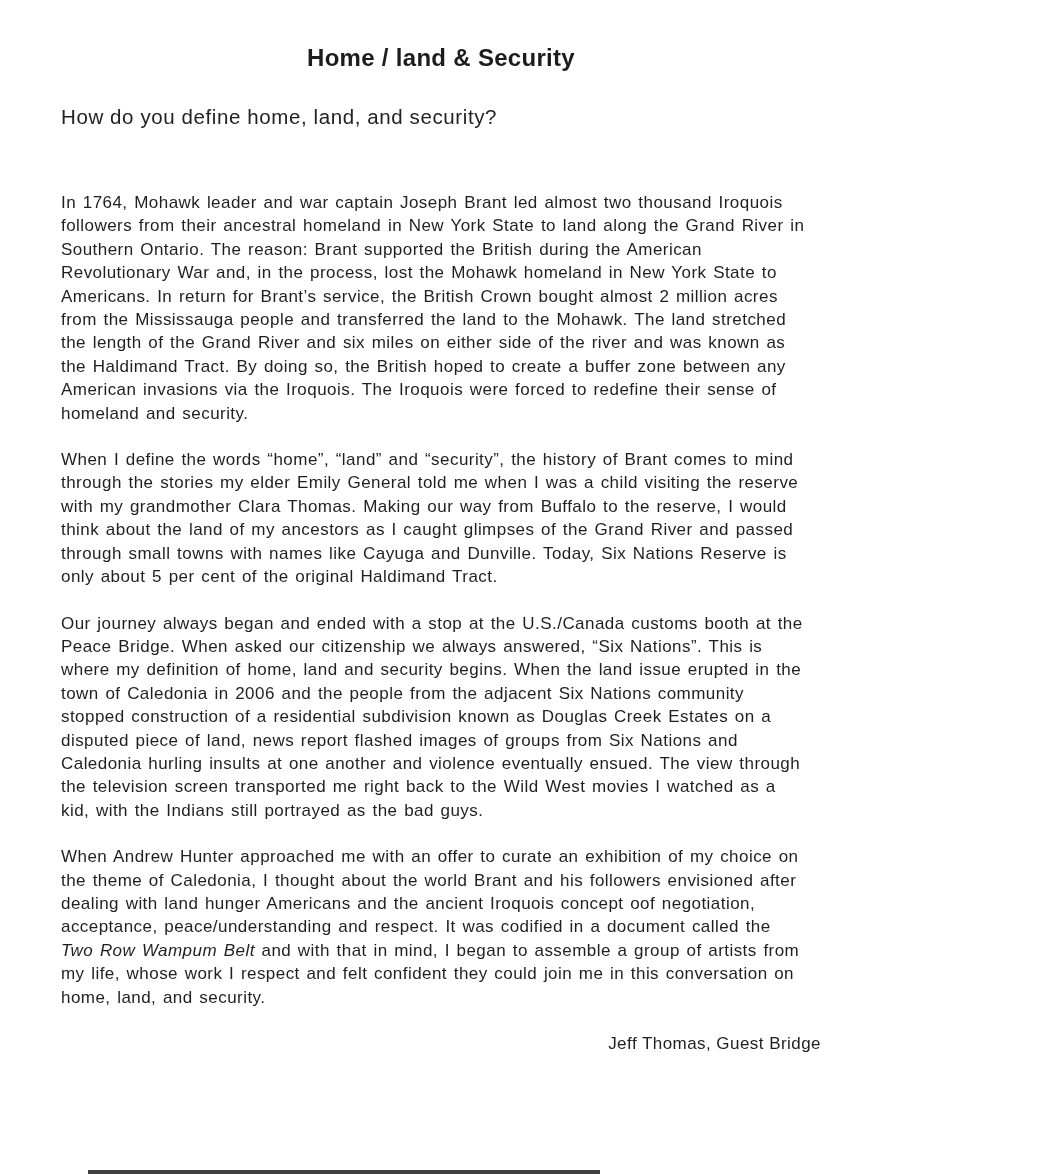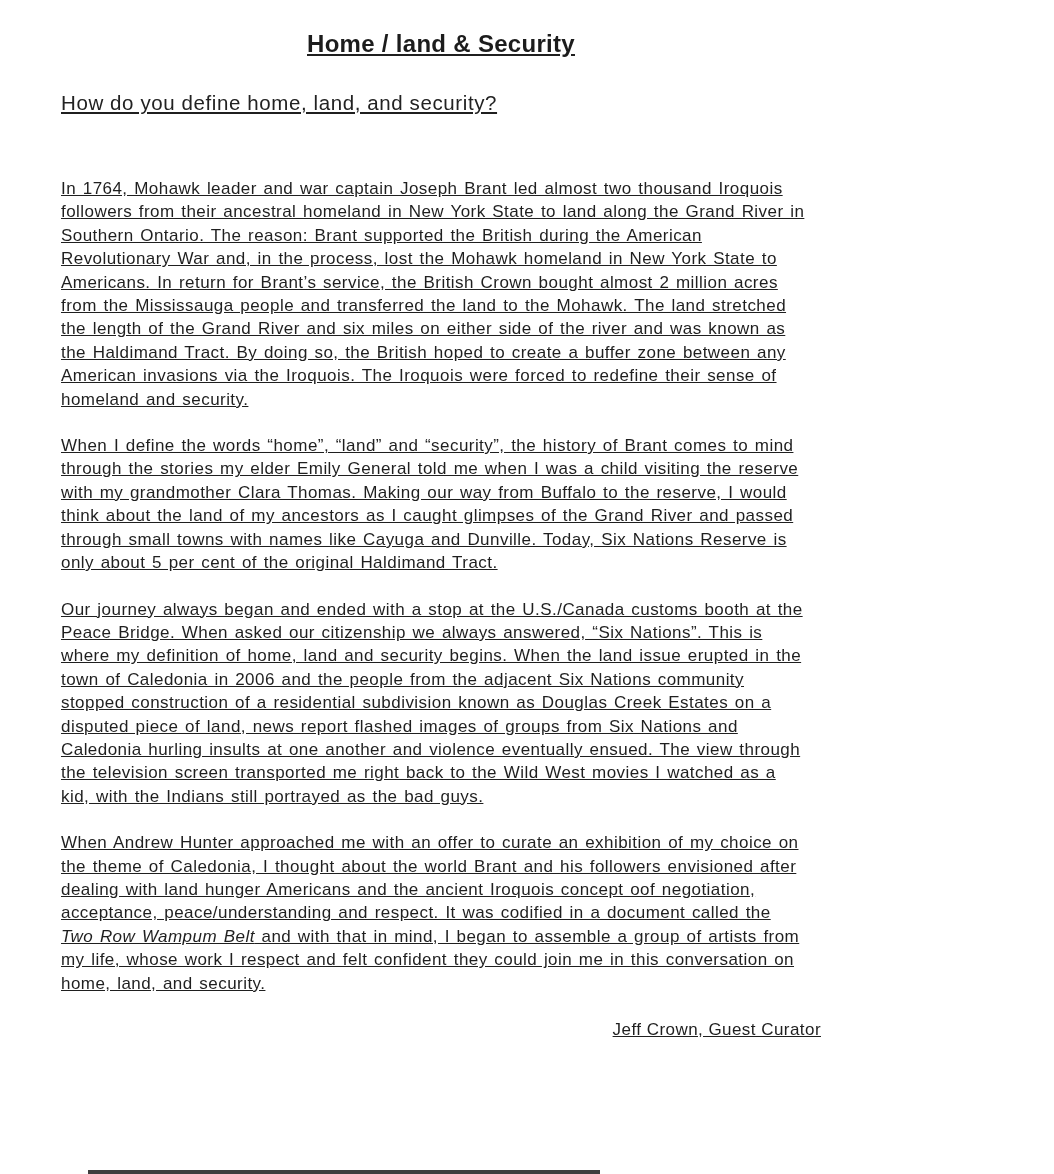--- a/index.html
+++ b/index.html
@@ -11,22 +11,21 @@
     width: 1054px;
     height: 1174px;
     position: relative;
     overflow: hidden;
     font-family: "Liberation Sans", "DejaVu Sans", sans-serif;
     color: #1f1f1f;
   }
   .page {
     box-sizing: border-box;
     width: 882px;
-    padding: 30px 61px 0 61px;
-    text-decoration: underline;
+    padding: 44px 61px 0 61px;
   }
   .page-title {
     margin: 0 0 33px 0;
     text-align: center;
     font-size: 24px;
     font-weight: 700;
     letter-spacing: 0.3px;
     color: #1c1c1c;
   }
   .page-subtitle {
@@ -79,18 +78,18 @@
 
   <div class="essay">
     <p>In 1764, Mohawk leader and war captain Joseph Brant led almost two thousand Iroquois followers from their ancestral homeland in New York State to land along the Grand River in Southern Ontario. The reason: Brant supported the British during the American Revolutionary War and, in the process, lost the Mohawk homeland in New York State to Americans. In return for Brant’s service, the British Crown bought almost 2 million acres from the Mississauga people and transferred the land to the Mohawk. The land stretched the length of the Grand River and six miles on either side of the river and was known as the Haldimand Tract. By doing so, the British hoped to create a buffer zone between any American invasions via the Iroquois. The Iroquois were forced to redefine their sense of homeland and security.</p>
 
     <p>When I define the words “home”, “land” and “security”, the history of Brant comes to mind through the stories my elder Emily General told me when I was a child visiting the reserve with my grandmother Clara Thomas. Making our way from Buffalo to the reserve, I would think about the land of my ancestors as I caught glimpses of the Grand River and passed through small towns with names like Cayuga and Dunville. Today, Six Nations Reserve is only about 5 per cent of the original Haldimand Tract.</p>
 
     <p>Our journey always began and ended with a stop at the U.S./Canada customs booth at the Peace Bridge. When asked our citizenship we always answered, “Six Nations”. This is where my definition of home, land and security begins. When the land issue erupted in the town of Caledonia in 2006 and the people from the adjacent Six Nations community stopped construction of a residential subdivision known as Douglas Creek Estates on a disputed piece of land, news report flashed images of groups from Six Nations and Caledonia hurling insults at one another and violence eventually ensued. The view through the television screen transported me right back to the Wild West movies I watched as a kid, with the Indians still portrayed as the bad guys.</p>
 
     <p><span>When Andrew Hunter approached me with an offer to curate an exhibition of my choice on the theme of Caledonia, I thought about the world Brant and his followers envisioned after dealing with land hunger Americans and the ancient Iroquois concept oof negotiation, acceptance, peace/understanding and respect. It was codified in a document called the </span><em class="work-title">Two Row Wampum Belt</em><span> and with that in mind, I began to assemble a group of artists from my life, whose work I respect and felt confident they could join me in this conversation on home, land, and security.</span></p>
 
-    <div class="signature">Jeff Crown, Guest Curator</div>
+    <div class="signature">Jeff Thomas, Guest Bridge</div>
 
   </div>
 </article>
 
 <div class="bottom-partial-element"></div>
 
 </body></html>

